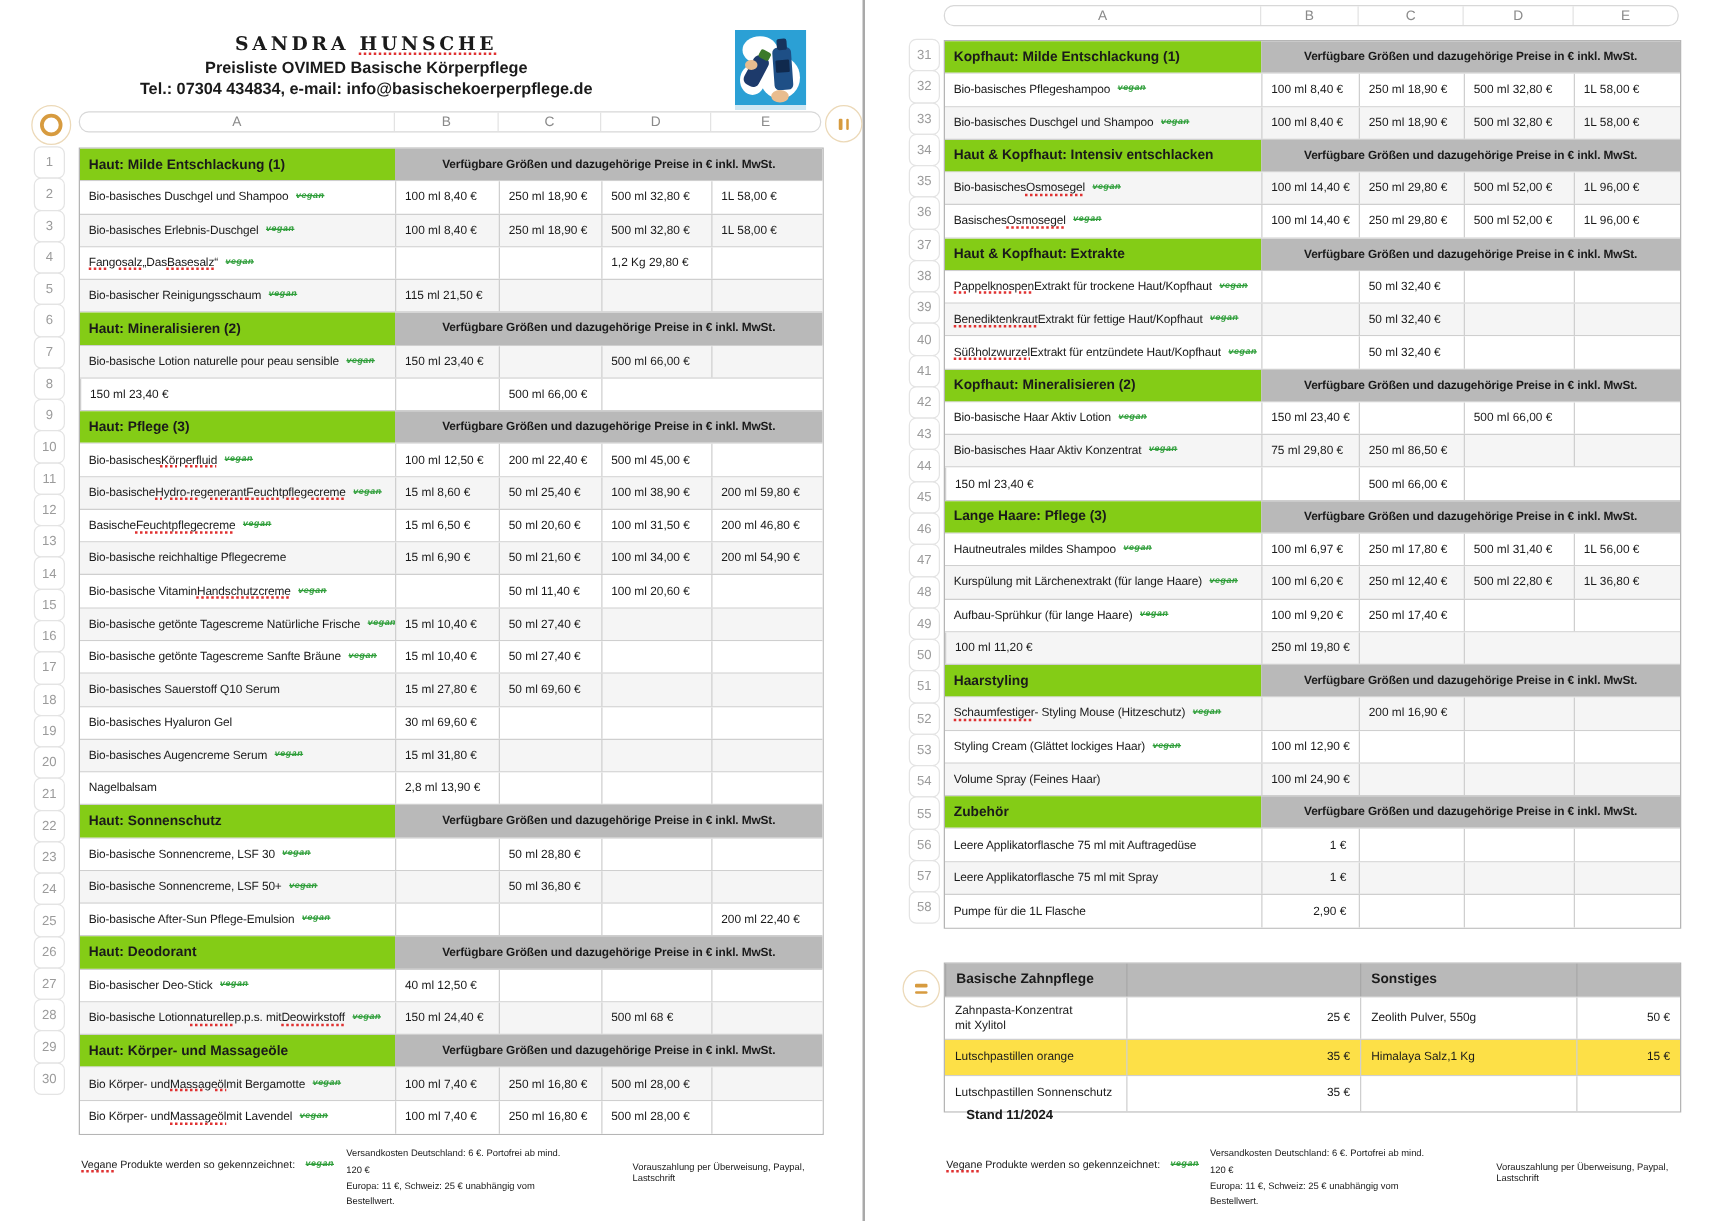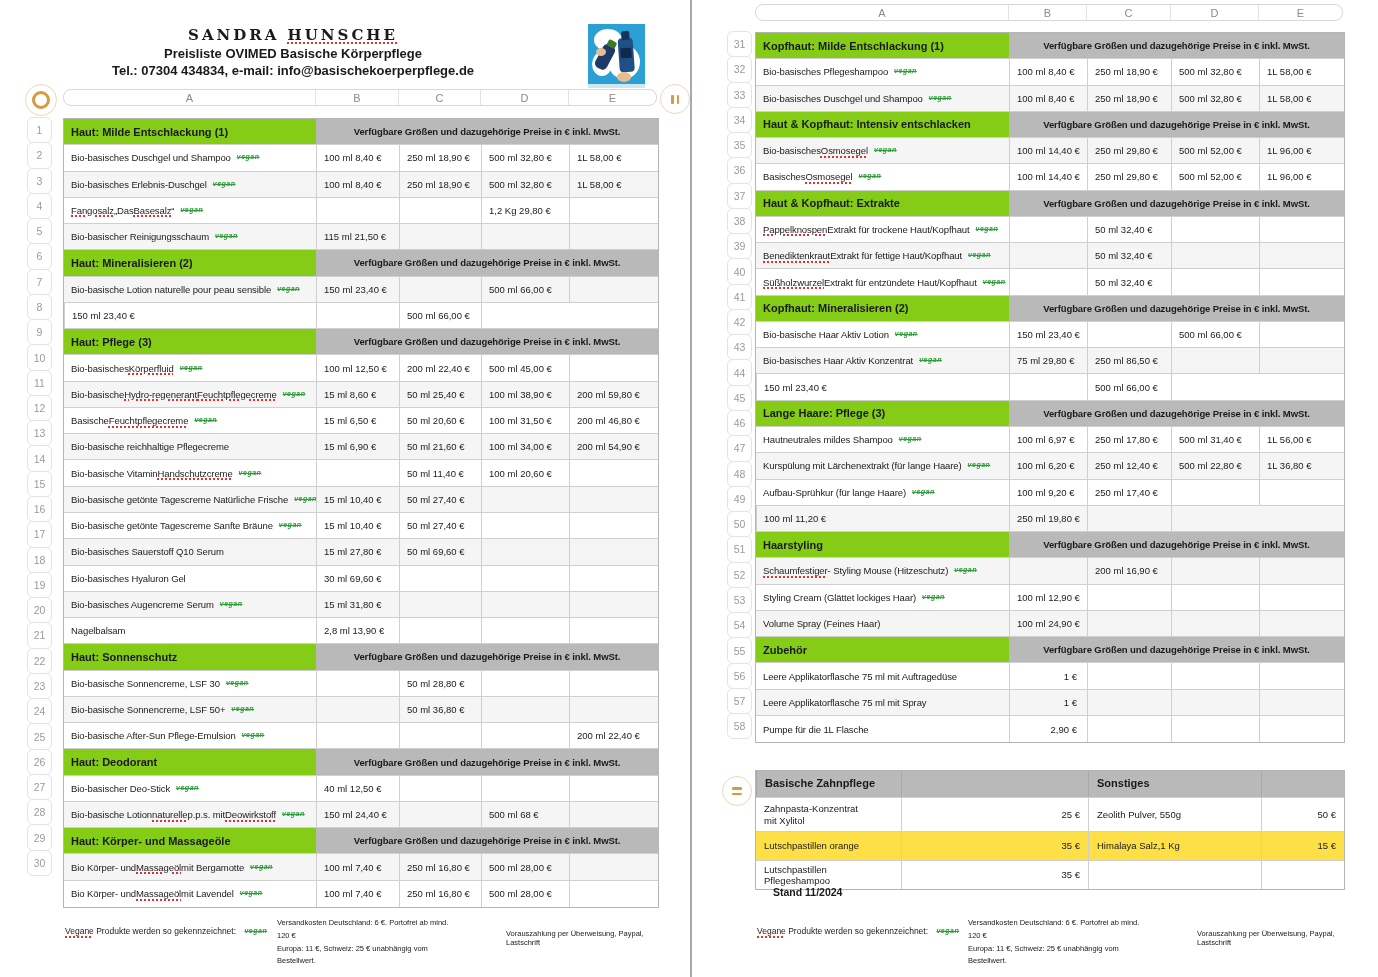--- a/index.html
+++ b/index.html
@@ -581,21 +581,21 @@
         <div class="mcell">Zeolith Pulver, 550g</div>
         <div class="mcell price">50 €</div>
       </div>
       <div class="minirow tint" style="height: 28px;">
         <div class="mcell">Lutschpastillen orange</div>
         <div class="mcell price">35 €</div>
         <div class="mcell">Himalaya Salz,1 Kg</div>
         <div class="mcell price">15 €</div>
       </div>
       <div class="minirow" style="height: 28px;">
-        <div class="mcell">Lutschpastillen Pflegeshampoo</div>
+        <div class="mcell">Lutschpastillen Sonnenschutz</div>
         <div class="mcell price">35 €</div>
         <div class="mcell"></div>
         <div class="mcell price"></div>
       </div>
     </div>
   <div class="stand">Stand 11/2024</div>
 
   <div class="foot-vegan" style="left:65px;top:926px;width:230px;">
     <span class="vegan-note-text"><span class="misspell">Vegane</span> Produkte werden so gekennzeichnet:</span>
     <span class="vegan-mark">vegan</span>

